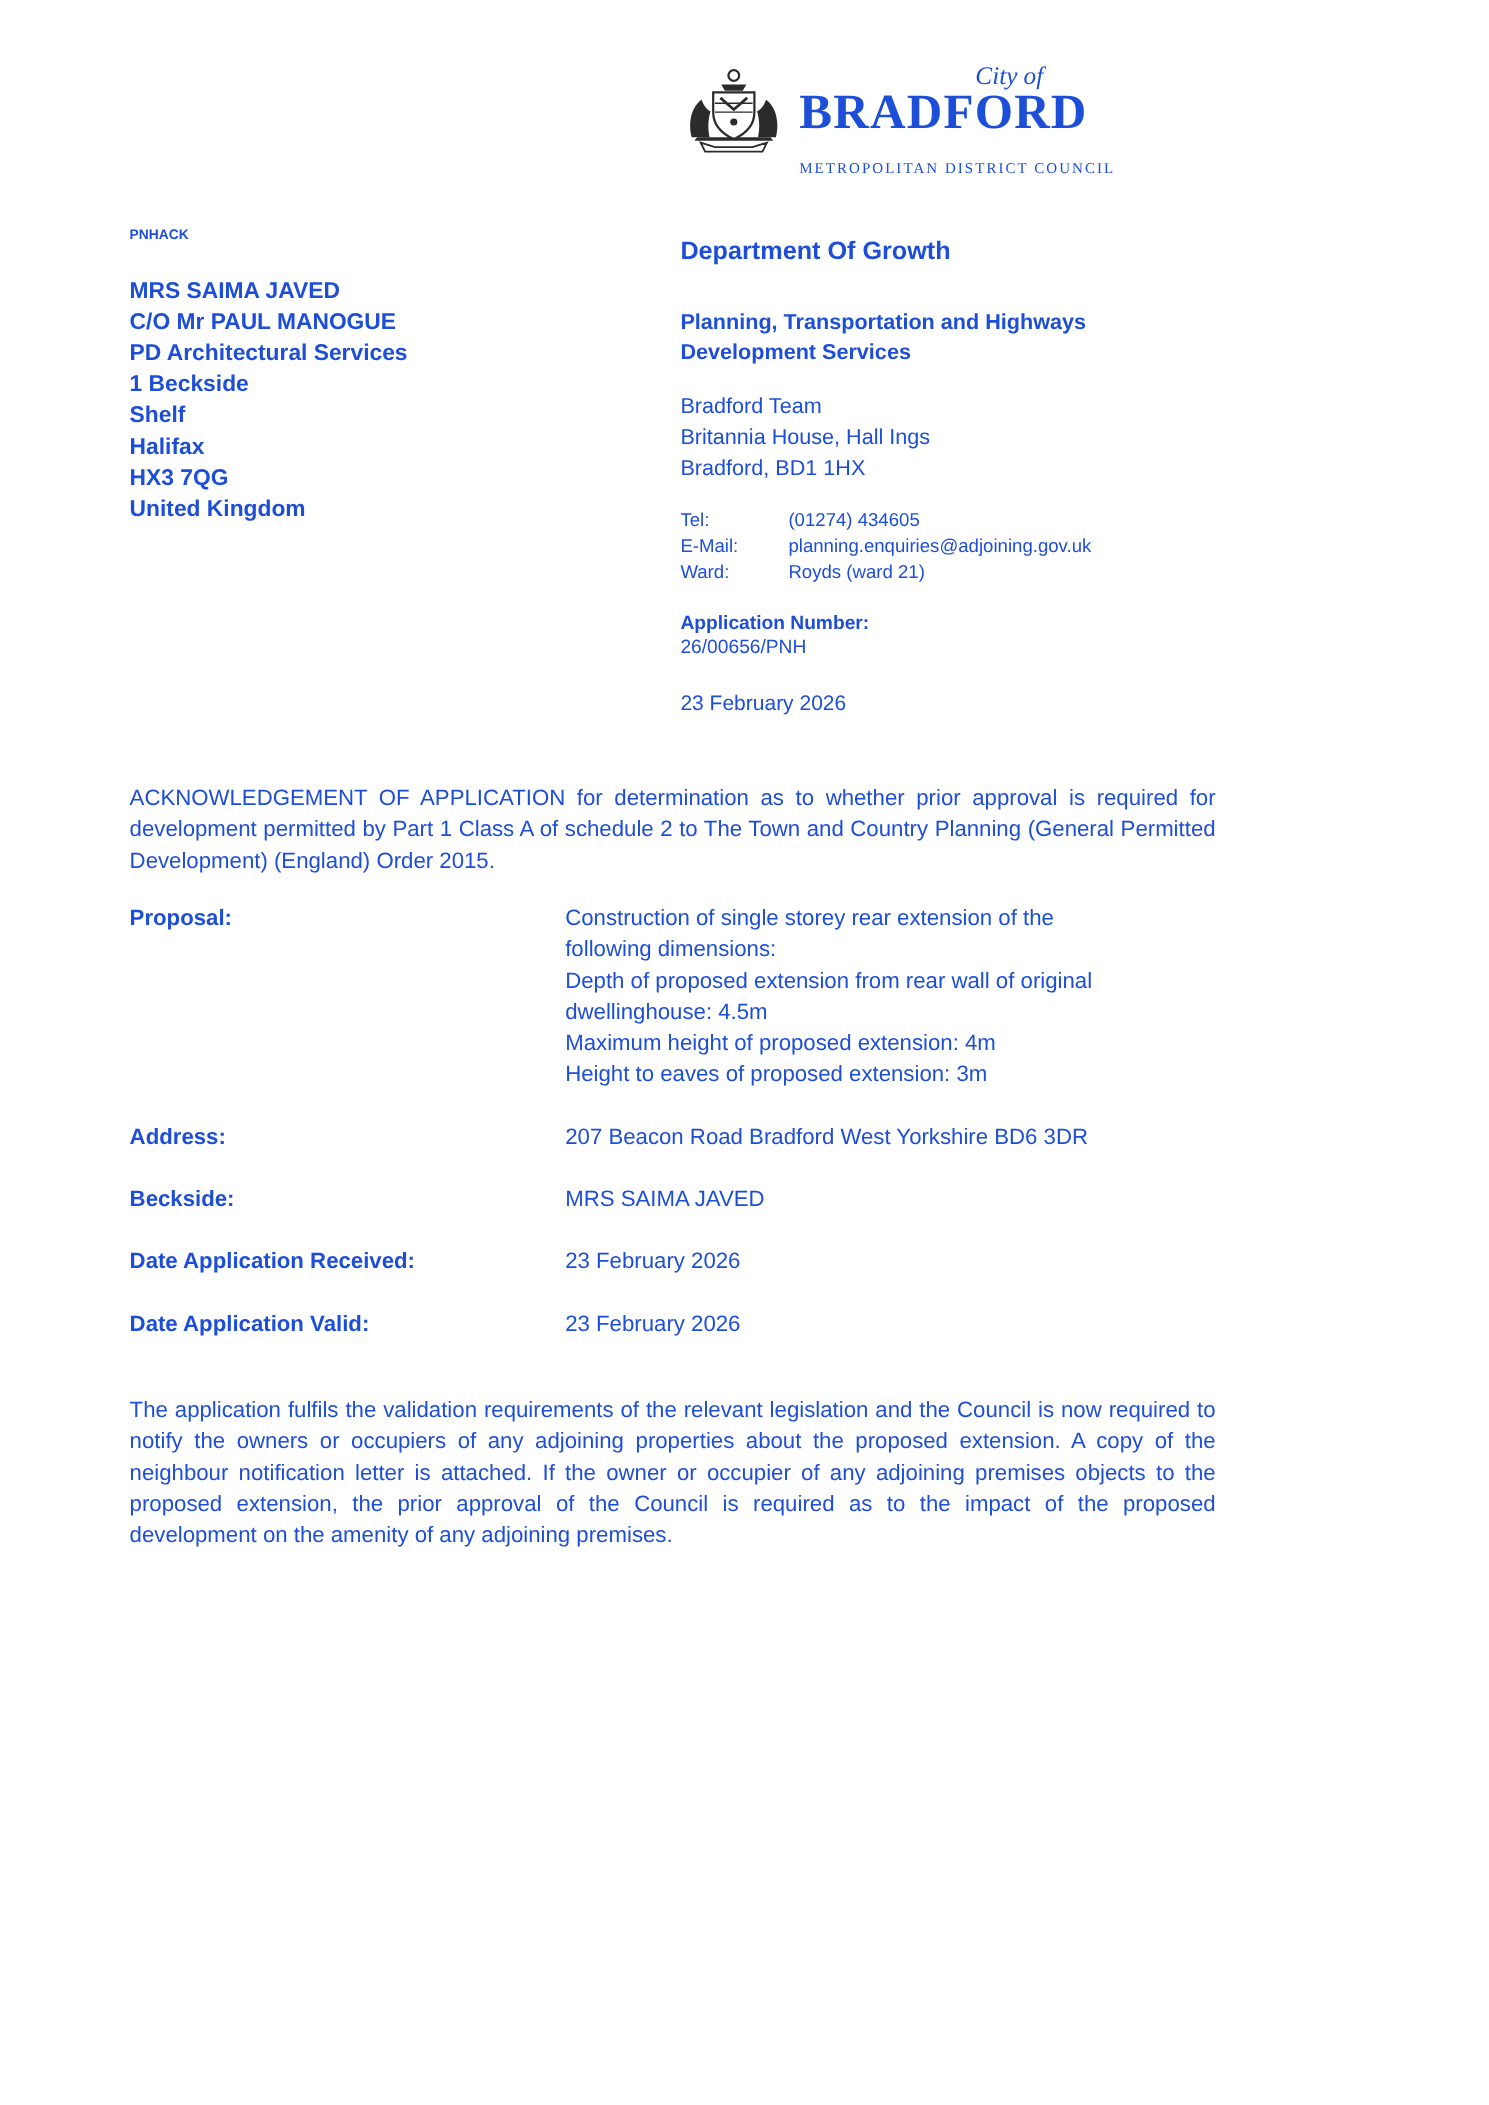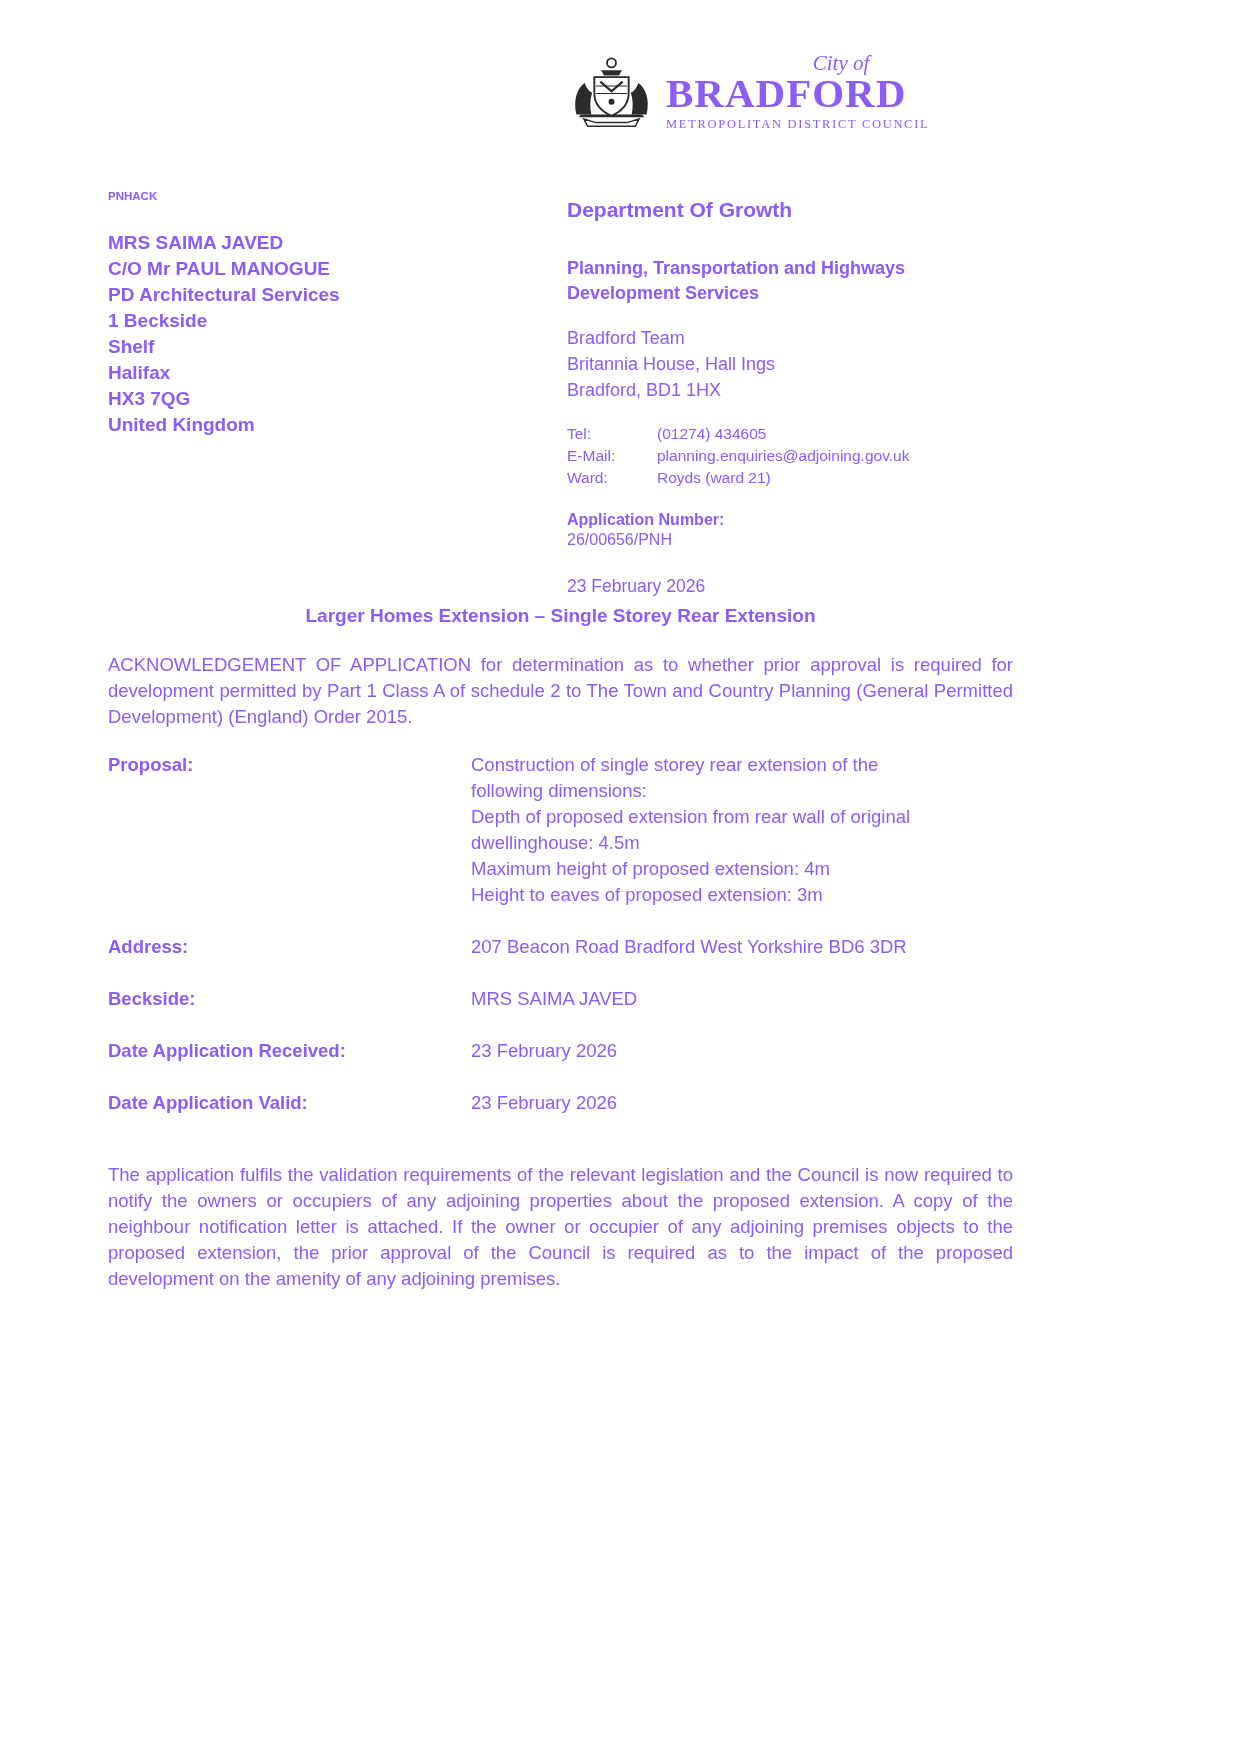--- a/index.html
+++ b/index.html
@@ -1,39 +1,39 @@
 <!DOCTYPE html>
 <html><head>
 <meta charset="utf-8">
 <style>
   html,body { margin:0; padding:0; background:#fff; }
   .page {
     position:relative;
     width:1241px; height:1754px;
     background:#ffffff;
     font-family:"Liberation Sans", sans-serif;
-    color:#8b5cf6;
+    color:#1d4ed8;
     overflow:hidden;
   }
 
   
   .logo { position:absolute; left:563px; top:50px; display:flex; align-items:flex-start; }
   .crest { width:97px; height:84px; flex:none; }
   .logo-text { margin-left:6px; padding-top:2px; }
   .city-of {
     font-family:"Liberation Serif", serif; font-style:italic;
     font-size:21px; text-align:right; padding-right:60px; line-height:22px;
   }
   .bradford {
     font-family:"Liberation Serif", serif; font-weight:bold;
     font-size:41px; line-height:38px; letter-spacing:1px;
   }
   .metropolitan {
     font-family:"Liberation Serif", serif;
-    font-size:12.5px; letter-spacing:1.7px; margin-top:5px;
+    font-size:12.5px; letter-spacing:1.7px; margin-top:21px;
   }
 
   
   .recipient-code { position:absolute; left:108px; top:190px; font-size:11.5px; font-weight:bold; }
   .recipient {
     position:absolute; left:108px; top:230px;
     font-size:19px; font-weight:bold; line-height:26px; white-space:pre-line;
   }
 
   
@@ -130,21 +130,20 @@
     </div>
 
     <div class="app-number-row">
       <div class="app-number-label">Application Number:</div>
       <div class="app-number-value">26/00656/PNH</div>
     </div>
 
     <div class="letter-date">23 February 2026</div>
   </div>
 
-  <div class="letter-title">Larger Homes Extension – Single Storey Rear Extension</div>
 
   <div class="ack"><b>ACKNOWLEDGEMENT OF APPLICATION</b><span> for determination as to whether prior approval is required for development permitted by Part 1 Class A of schedule 2 to The Town and Country Planning (General Permitted Development) (England) Order 2015.</span></div>
 
   <div class="details">
     <div class="detail-row">
       <div class="detail-label">Proposal:</div>
       <div class="detail-value">Construction of single storey rear extension of the
 following dimensions:
 Depth of proposed extension from rear wall of original
 dwellinghouse: 4.5m

